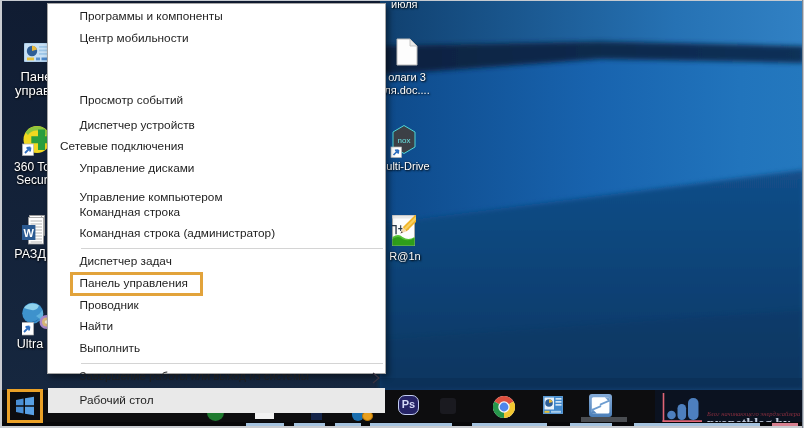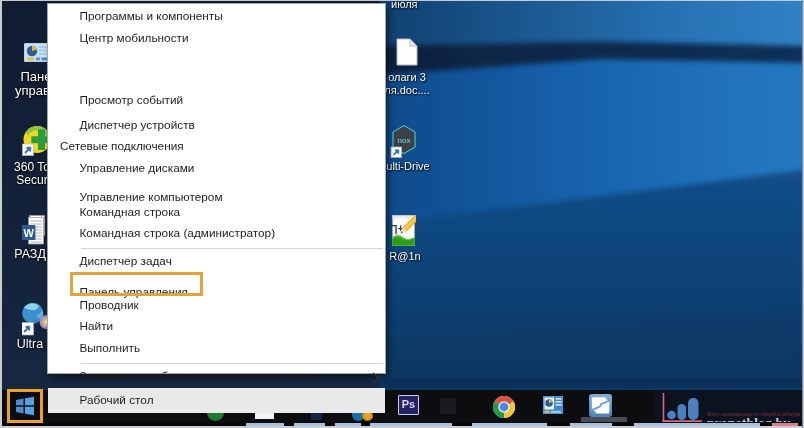--- a/index.html
+++ b/index.html
@@ -160,21 +160,21 @@
 <div class="abs" style="left:352px;top:412px;width:12px;height:9px;border-radius:0 0 8px 8px;background:#1a6fb0;"></div>
 <div class="abs" style="left:362px;top:411px;width:11px;height:10px;border-radius:50%;background:#e8a020;border:1px solid #b87708;box-sizing:border-box;"></div>
 
 <svg class="abs" style="left:15px;top:396px" width="20" height="20" viewBox="0 0 20 20">
   <polygon points="1,4 8.5,2.6 8.5,9.3 1,9.3" fill="#4a8fd4"></polygon>
   <polygon points="10,2.3 19,0.8 19,9.3 10,9.3" fill="#58a0e4"></polygon>
   <polygon points="1,10.7 8.5,10.7 8.5,17.4 1,16" fill="#4a8fd4"></polygon>
   <polygon points="10,10.7 19,10.7 19,19.2 10,17.7" fill="#58a0e4"></polygon>
 </svg>
 
-<div class="abs" style="left:398px;top:395px;width:21px;height:19.5px;background:#252366;border:1.5px solid #c3cdf2;box-sizing:border-box;border-radius:1px;
+<div class="abs" style="left:398px;top:395px;width:21px;height:19.5px;background:#252366;border:1.5px solid #c3cdf2;box-sizing:border-box;border-radius:7px;
   color:#d5d9f8;font-size:11px;font-weight:bold;text-align:center;line-height:16.5px;">Ps</div>
 
 <div class="abs" style="left:440px;top:398px;width:16px;height:16px;background:#1a1a20;border-radius:3px;"></div>
 
 <svg class="abs" style="left:493px;top:395.5px" width="22" height="22" viewBox="0 0 22 22">
   <circle cx="11" cy="11" r="11" fill="#fff"></circle>
   <path d="M1.47 5.5 A11 11 0 0 1 20.53 5.5 L11 11 Z" fill="#dd4f3e"></path>
   <path d="M20.53 5.5 A11 11 0 0 1 11 22 L11 11 Z" fill="#f2c731"></path>
   <path d="M11 22 A11 11 0 0 1 1.47 5.5 L11 11 Z" fill="#27964b"></path>
   <circle cx="11" cy="11" r="5.7" fill="#f4f6f8"></circle>
@@ -236,21 +236,21 @@
   <div class="mi" style="top:23.9px;">Центр мобильности</div>
   <div class="mi" style="top:66px;margin-top:20px;">Просмотр событий</div>
   <div class="mi" style="top:110.7px;">Диспетчер устройств</div>
   <div class="mi" style="top:132.4px;padding-left:12px;">Сетевые подключения</div>
   <div class="mi" style="top:154.1px;">Управление дисками</div>
   <div class="mi" style="top:175.8px;margin-top:7px;">Управление компьютером</div>
   <div class="mi" style="top:197.5px;">Командная строка</div>
   <div class="mi" style="top:219.2px;">Командная строка (администратор)</div>
   <div class="sep" style="top:244.3px;"></div>
   <div class="mi" style="top:246.5px;">Диспетчер задач</div>
-  <div class="mi" style="top:269.3px;margin-top:9px;">Панель управления</div>
+  <div class="mi" style="top:269.3px;">Панель управления</div>
   <div class="mi" style="top:290.8px;">Проводник</div>
   <div class="mi" style="top:312.2px;">Найти</div>
   <div class="mi" style="top:333.6px;">Выполнить</div>
   <div class="sep" style="top:358.6px;"></div>
   <div class="mi" style="top:362px;font-size:11.4px;">Завершение работы или выход из системы</div>
   <svg class="abs" style="left:324px;top:367.5px" width="8" height="12" viewBox="0 0 8 12">
     <path d="M1 1 L7 6 L1 11" fill="none" stroke="#3a3340" stroke-width="1.2"></path>
   </svg>
   <div class="mi" style="top:383.5px;height:25px;line-height:25px;background:#e9e9e9;">Рабочий стол</div>
 </div>

